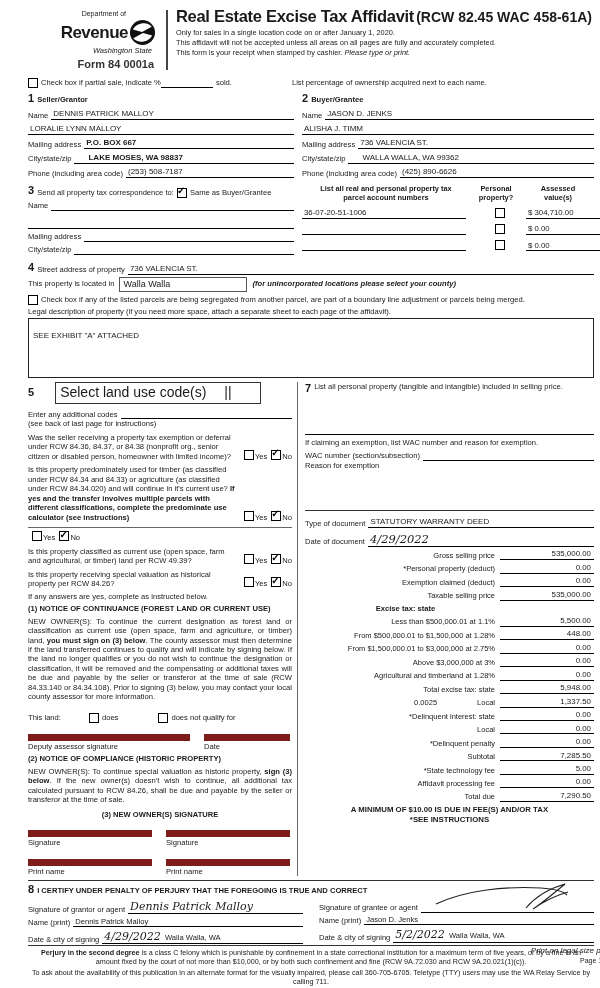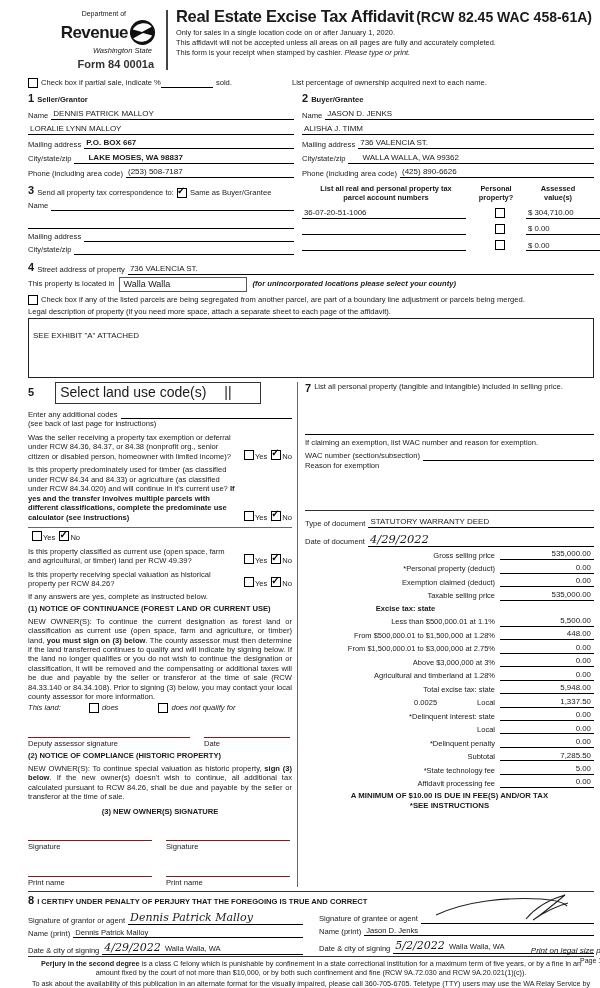--- a/index.html
+++ b/index.html
@@ -66,21 +66,21 @@
 
   .landbox{display:inline-block;border:1.6px solid #333;width:196px;padding:1px 4px;font-size:14px;}
   .q{display:flex;margin-top:4px;}
   .q .qt{flex:1;padding-right:3px;}
   .yn{white-space:nowrap;align-self:flex-end;}
   .yn .cb{margin:0 1px 0 4px;}
   .para{margin-top:3px;text-align:justify;}
   .nt{font-weight:bold;margin-top:3px;}
 
   .sigpair{display:flex;margin-top:11px;}
-  .sigpair .sg{flex:1;border-top:1px solid #7f1d1d;margin-right:14px;padding-top:1px;margin-top:13px;}
+  .sigpair .sg{flex:1;border-top:7px solid #7f1d1d;margin-right:14px;padding-top:1px;}
   .sigpair .sg:last-child{margin-right:2px;}
 
   
   .trow{display:flex;align-items:flex-end;margin-top:2.6px;}
   .tlab{flex:1;text-align:right;padding-right:5px;white-space:nowrap;font-size:7.5px;}
   .tval{width:88px;flex:none;border-bottom:1px solid #000;text-align:right;padding:0 3px;font-size:7.9px;}
   .texhdr{text-align:center;font-weight:bold;margin:3px 88px 0 0;}
   .minnote{text-align:center;font-weight:bold;font-size:7.8px;margin-top:3px;}
 
   .hand{font-family:"DejaVu Serif", serif;font-style:italic;}
@@ -289,21 +289,21 @@
           <span class="qt">Is this property classified as current use (open space, farm and agricultural, or timber) land per RCW 49.39?</span>
           <span class="yn"><span class="cb"></span><span>Yes</span><span class="cb ck"></span><span>No</span></span>
         </div>
         <div class="q">
           <span class="qt">Is this property receiving special valuation as historical property per RCW 84.26?</span>
           <span class="yn"><span class="cb"></span><span>Yes</span><span class="cb ck"></span><span>No</span></span>
         </div>
         <div class="para">If any answers are yes, complete as instructed below.</div>
         <div class="nt">(1) NOTICE OF CONTINUANCE (FOREST LAND OR CURRENT USE)</div>
         <div class="para"><span>NEW OWNER(S): To continue the current designation as forest land or classification as current use (open space, farm and agriculture, or timber) land, </span><b>you must sign on (3) below</b><span>. The county assessor must then determine if the land transferred continues to qualify and will indicate by signing below. If the land no longer qualifies or you do not wish to continue the designation or classification, it will be removed and the compensating or additional taxes will be due and payable by the seller or transferor at the time of sale (RCW 84.33.140 or 84.34.108). Prior to signing (3) below, you may contact your local county assessor for more information.</span></div>
-        <div class="row" style="margin-top:1px;font-style:italic;">
+        <div class="row" style="margin-top:11px;">
           <span>This land:</span>
           <span class="cb" style="margin-left:28px;"></span>
           <span style="margin-left:3px;">does</span>
           <span class="cb" style="margin-left:40px;"></span>
           <span style="margin-left:3px;">does not qualify for</span>
         </div>
         <div class="sigpair">
           <span class="sg"><span>Deputy assessor signature</span></span>
           <span class="sg" style="max-width:86px;"><span>Date</span></span>
         </div>
@@ -407,20 +407,24 @@
             <span class="tlab">Subtotal</span>
             <span class="tval">7,285.50</span>
           </div>
       <div class="trow">
             <span class="tlab">*State technology fee</span>
             <span class="tval">5.00</span>
           </div>
       <div class="trow">
             <span class="tlab">Affidavit processing fee</span>
             <span class="tval">0.00</span>
+          </div>
+      <div class="trow">
+            <span class="tlab">Total due</span>
+            <span class="tval">7,290.50</span>
           </div>
 
       <div class="minnote">A MINIMUM OF $10.00 IS DUE IN FEE(S) AND/OR TAX</div>
       <div class="minnote" style="margin-top:0;">*SEE INSTRUCTIONS</div>
     </div>
   </div>
 
   <div class="s8">
     <div><span class="secno">8</span><span class="b">I CERTIFY UNDER PENALTY OF PERJURY THAT THE FOREGOING IS TRUE AND CORRECT</span></div>
     <div class="s8cols">

